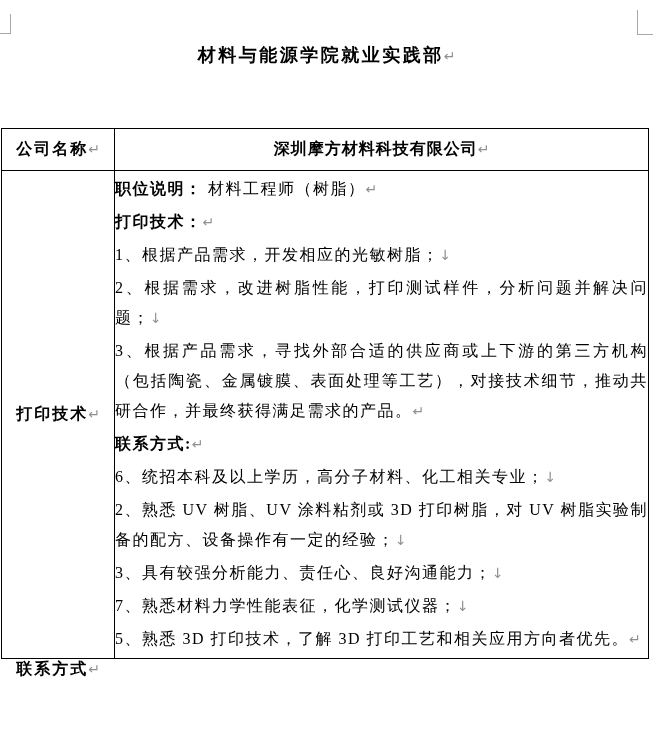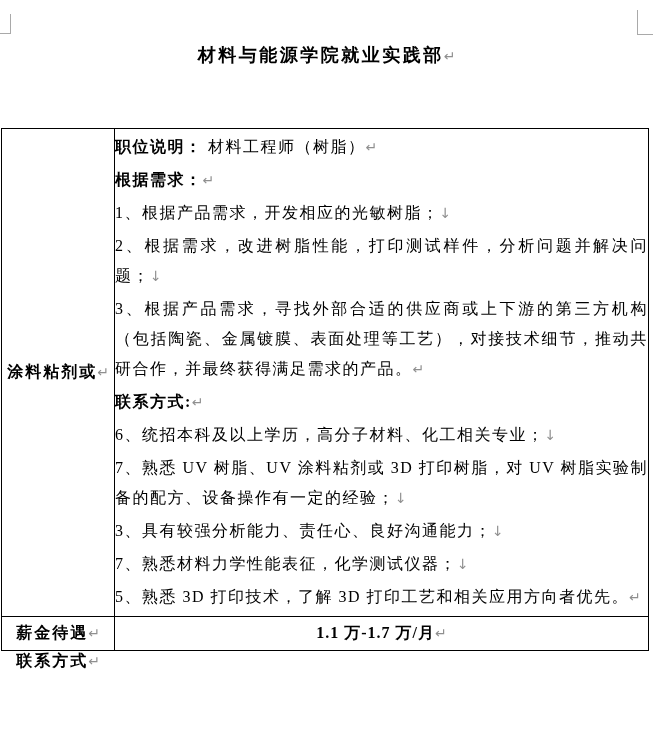--- a/index.html
+++ b/index.html
@@ -62,42 +62,42 @@
     <div class="title-line"><span>材料与能源学院就业实践部</span><span class="fmt-mark">↵</span></div>
   </div>
 
   <table class="doc-table">
     <colgroup>
         <col class="c-label">
         <col>
       </colgroup>
 
     <tbody>
+        <tr class="r-company">
+      <td class="label-cell"><span>公司名称</span><span class="fmt-mark">↵</span></td>
+      <td class="value-cell value-bold"><span>深圳摩方材料科技有限公司</span><span class="fmt-mark">↵</span></td>
+    </tr>
 
     <tr class="r-desc">
-      <td class="label-cell"><span>涂料粘剂或</span><span class="fmt-mark">↵</span></td>
+      <td class="label-cell"><span>打印技术</span><span class="fmt-mark">↵</span></td>
       <td class="desc-cell">
         <p class="para"><span class="seg-bold">职位说明：</span><span> 材料工程师（树脂）</span><span class="fmt-mark">↵</span></p>
-        <p class="para"><span class="seg-bold">根据需求：</span><span></span><span class="fmt-mark">↵</span></p>
+        <p class="para"><span class="seg-bold">打印技术：</span><span></span><span class="fmt-mark">↵</span></p>
         <p class="para"><span class="seg-bold"></span><span>1、根据产品需求，开发相应的光敏树脂；</span><span class="fmt-mark">↓</span></p>
         <p class="para"><span class="seg-bold"></span><span>2、根据需求，改进树脂性能，打印测试样件，分析问题并解决问题；</span><span class="fmt-mark">↓</span></p>
         <p class="para"><span class="seg-bold"></span><span>3、根据产品需求，寻找外部合适的供应商或上下游的第三方机构（包括陶瓷、金属镀膜、表面处理等工艺），对接技术细节，推动共研合作，并最终获得满足需求的产品。</span><span class="fmt-mark">↵</span></p>
         <p class="para"><span class="seg-bold">联系方式:</span><span></span><span class="fmt-mark">↵</span></p>
         <p class="para"><span class="seg-bold"></span><span>6、统招本科及以上学历，高分子材料、化工相关专业；</span><span class="fmt-mark">↓</span></p>
-        <p class="para"><span class="seg-bold"></span><span>7、熟悉 UV 树脂、UV 涂料粘剂或 3D 打印树脂，对 UV 树脂实验制备的配方、设备操作有一定的经验；</span><span class="fmt-mark">↓</span></p>
+        <p class="para"><span class="seg-bold"></span><span>2、熟悉 UV 树脂、UV 涂料粘剂或 3D 打印树脂，对 UV 树脂实验制备的配方、设备操作有一定的经验；</span><span class="fmt-mark">↓</span></p>
         <p class="para"><span class="seg-bold"></span><span>3、具有较强分析能力、责任心、良好沟通能力；</span><span class="fmt-mark">↓</span></p>
         <p class="para"><span class="seg-bold"></span><span>7、熟悉材料力学性能表征，化学测试仪器；</span><span class="fmt-mark">↓</span></p>
         <p class="para"><span class="seg-bold"></span><span>5、熟悉 3D 打印技术，了解 3D 打印工艺和相关应用方向者优先。</span><span class="fmt-mark">↵</span></p>
       </td>
     </tr>
 
-    <tr class="r-salary">
-      <td class="label-cell"><span>薪金待遇</span><span class="fmt-mark">↵</span></td>
-      <td class="value-cell value-bold"><span>1.1 万-1.7 万/月</span><span class="fmt-mark">↵</span></td>
-    </tr>
 
 
     <tr class="r-partial">
       <td class="partial-label"><span>联系方式</span><span class="fmt-mark">↵</span></td>
       <td></td>
     </tr>
   </tbody>
     </table>
 
 </div>

